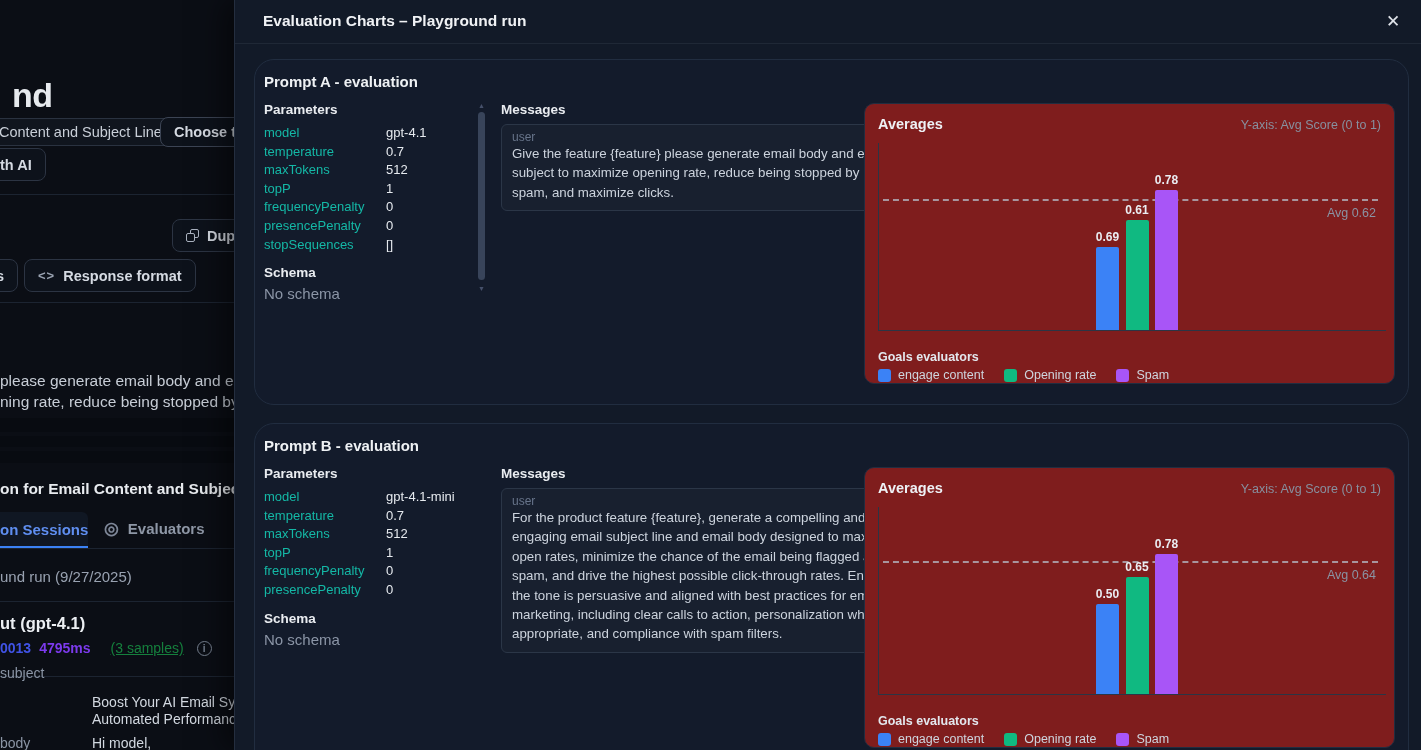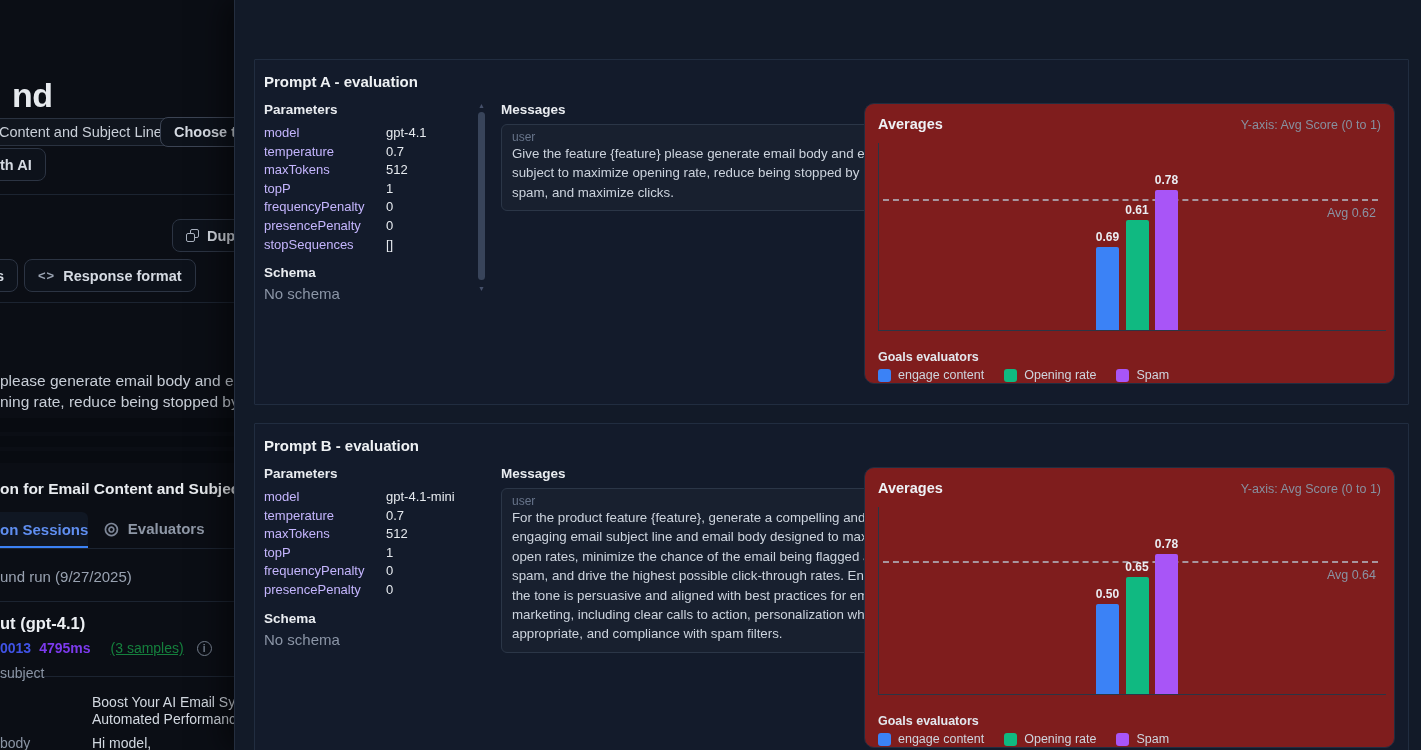--- a/index.html
+++ b/index.html
@@ -35,28 +35,28 @@
   .copy-ico i.b { left:0; bottom:0; background:#0d121b; }
   .copy-ico i.t { right:0; top:0; }
   .code-glyph { color:#9aa3b2; font-size:13px; font-weight:700; letter-spacing:1px; }
 
   
   .modal { position:absolute; left:234px; top:0; width:1187px; height:750px; background:#121a28; border-left:1px solid #242e3f; box-shadow:-10px 0 28px rgba(0,0,0,.5); overflow:hidden; }
   .modal-header { position:relative; height:44px; border-bottom:1px solid #1f2836; }
   .modal-title { position:absolute; left:28px; top:12px; font-size:15.5px; font-weight:700; color:#f0f2f5; }
   .close-btn { position:absolute; right:13px; top:6px; width:30px; height:30px; display:flex; align-items:center; justify-content:center; color:#dfe3e9; font-size:17px; cursor:pointer; border-radius:6px; }
 
-  .card { position:absolute; left:19px; width:1155px; border:1px solid #212d40; border-radius:1px; background:#131b2b; }
+  .card { position:absolute; left:19px; width:1155px; border:1px solid #212d40; border-radius:20px; background:#131b2b; }
   .card-title { position:absolute; left:9px; top:13px; font-size:15px; font-weight:700; color:#eef1f4; }
   .col-head { font-size:13.5px; font-weight:700; color:#e9ecf0; }
 
   .params { position:absolute; left:9px; top:42px; width:206px; }
   .params .col-head { margin-bottom:7px; }
   .param-row { display:flex; line-height:18.6px; font-size:13px; }
-  .param-key { width:122px; color:#c4b5fd; }
+  .param-key { width:122px; color:#14b8a6; }
   .param-val { color:#e6eaef; }
   .schema-title { margin-top:11px; font-size:13.5px; font-weight:700; color:#e9ecf0; }
   .schema-val { margin-top:5px; font-size:15px; color:#8b95a6; }
 
   .vscroll { position:absolute; left:221px; top:42px; width:11px; height:190px; }
   .vs-arrow { position:absolute; left:0; width:11px; text-align:center; color:#45506a; font-size:7px; line-height:7px; }
   .vs-thumb { position:absolute; left:2px; top:10px; width:7px; height:168px; border-radius:4px; background:#38445a; }
 
   .messages { position:absolute; left:246px; top:42px; width:409px; }
   .messages .col-head { margin-bottom:7px; }
@@ -146,20 +146,24 @@
     <div class="abs divline" style="top:676px;"></div>
 
     <div class="abs kv-key" style="left:0; top:665px;">subject</div>
     <div class="abs kv-val" style="left:92px; top:694px;">Boost Your AI Email System</div>
     <div class="abs kv-val" style="left:92px; top:711px;">Automated Performance Al</div>
     <div class="abs kv-key" style="left:0; top:735px;">body</div>
     <div class="abs kv-val" style="left:92px; top:735px;">Hi model,</div>
   </div>
 
   <div class="modal">
+    <div class="modal-header">
+      <div class="modal-title">Evaluation Charts – Playground run</div>
+      <div class="close-btn">✕</div>
+    </div>
 
     <div class="card" style="top:59px; height:346px;">
       <div class="card-title">Prompt A - evaluation</div>
 
       <div class="params">
         <div class="col-head">Parameters</div>
         <div class="param-rows">
             <div class="param-row">
               <span class="param-key">model</span>
               <span class="param-val">gpt-4.1</span>

